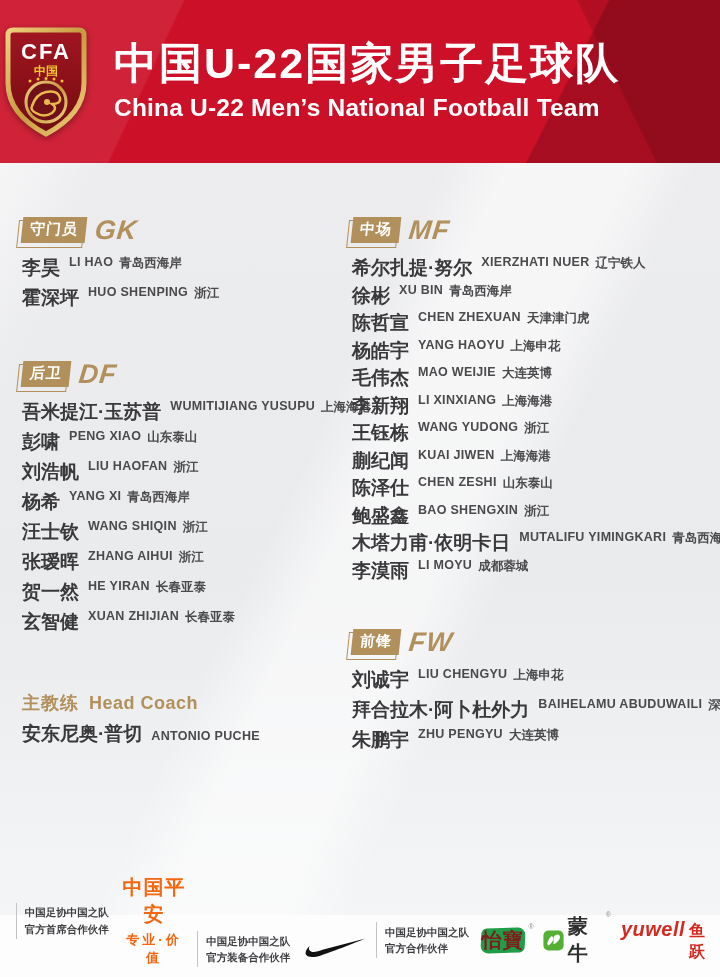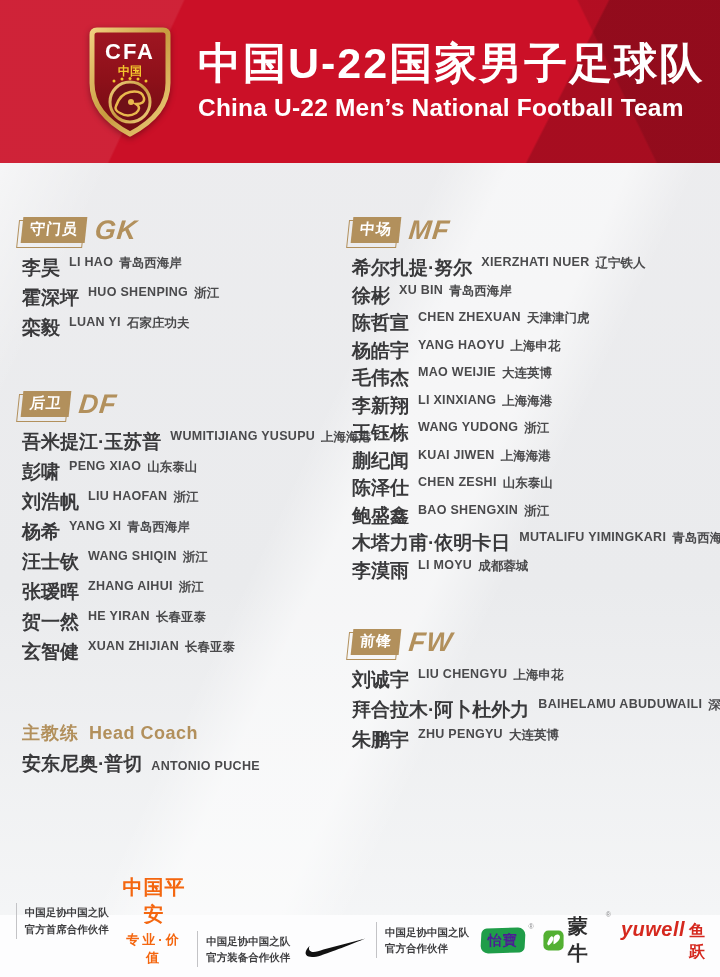--- a/index.html
+++ b/index.html
@@ -18,21 +18,20 @@
 
   
   .masthead{
     position:absolute;top:0;left:0;right:0;height:163px;
     background:
       linear-gradient(115deg, rgba(255,255,255,0.08) 0%, rgba(255,255,255,0.08) 23%, rgba(255,255,255,0) 23.3%),
       linear-gradient(297deg, rgba(0,0,0,0.18) 0%, rgba(0,0,0,0.18) 24%, rgba(0,0,0,0) 24.3%),
       linear-gradient(64deg, rgba(0,0,0,0) 82%, rgba(0,0,0,0.12) 82.3%),
       #cb1027;
     display:flex;align-items:center;
-    padding-left:84px;
   }
   .titles{margin-left:22px;color:#fff;}
   .title-cn{
     font-size:43px;font-weight:900;letter-spacing:2px;line-height:1.05;
     margin:0 0 8px 0;
   }
   .title-en{
     font-size:24.5px;font-weight:800;letter-spacing:0.2px;margin:0;
   }
 
@@ -94,21 +93,21 @@
 
   .pingan{margin-left:12px;text-align:center;}
   .pingan-name{font-size:20px;font-weight:900;color:#f4660f;letter-spacing:1px;}
   .pingan-sub{font-size:13px;font-weight:700;color:#f4660f;letter-spacing:3px;margin-top:3px;}
 
   .nike{margin-left:14px;display:flex;align-items:center;}
 
   .sponsor-row{display:flex;align-items:center;gap:16px;margin-left:10px;}
   .cestbon{position:relative;width:56px;height:27px;}
   .cestbon-flag{position:absolute;inset:1px 2px;background:#1f9d49;border-radius:5px 8px 5px 8px;transform:skewX(-5deg) rotate(-2deg);}
-  .cestbon-text{position:relative;display:block;text-align:center;color:#4c1d95;font-size:14px;font-weight:800;line-height:27px;letter-spacing:1px;}
+  .cestbon-text{position:relative;display:block;text-align:center;color:#7f1d1d;font-size:20px;font-weight:800;line-height:27px;letter-spacing:1px;}
   .reg{position:absolute;top:-4px;right:-7px;font-size:7px;color:#8b8b8e;}
 
   .mengniu{display:flex;align-items:center;position:relative;}
   .mengniu-text{font-size:20px;font-weight:900;color:#2e2e2f;margin-left:4px;letter-spacing:1px;}
   .mengniu .reg{top:-2px;right:-8px;}
 
   .yuwell{display:flex;align-items:baseline;margin-left:2px;}
   .yuwell-latin{font-size:20px;font-weight:900;font-style:italic;color:#d5281e;letter-spacing:0.5px;}
   .yuwell-cn{font-size:16px;font-weight:900;color:#d5281e;margin-left:4px;}
 
@@ -170,25 +169,20 @@
           <div class="player">
             <span class="p-cn">李昊</span>
             <span class="p-en">LI HAO</span>
             <span class="p-club">青岛西海岸</span>
           </div>
           <div class="player">
             <span class="p-cn">霍深坪</span>
             <span class="p-en">HUO SHENPING</span>
             <span class="p-club">浙江</span>
           </div>
-          <div class="player">
-            <span class="p-cn">栾毅</span>
-            <span class="p-en">LUAN YI</span>
-            <span class="p-club">石家庄功夫</span>
-          </div>
         </div>
     </section>
 
     <section class="roster-section sec-df">
       <div class="sec-header">
         <span class="badge"><span class="badge-text">后卫</span></span>
         <span class="code">DF</span>
       </div>
       <div class="players">
           <div class="player">

